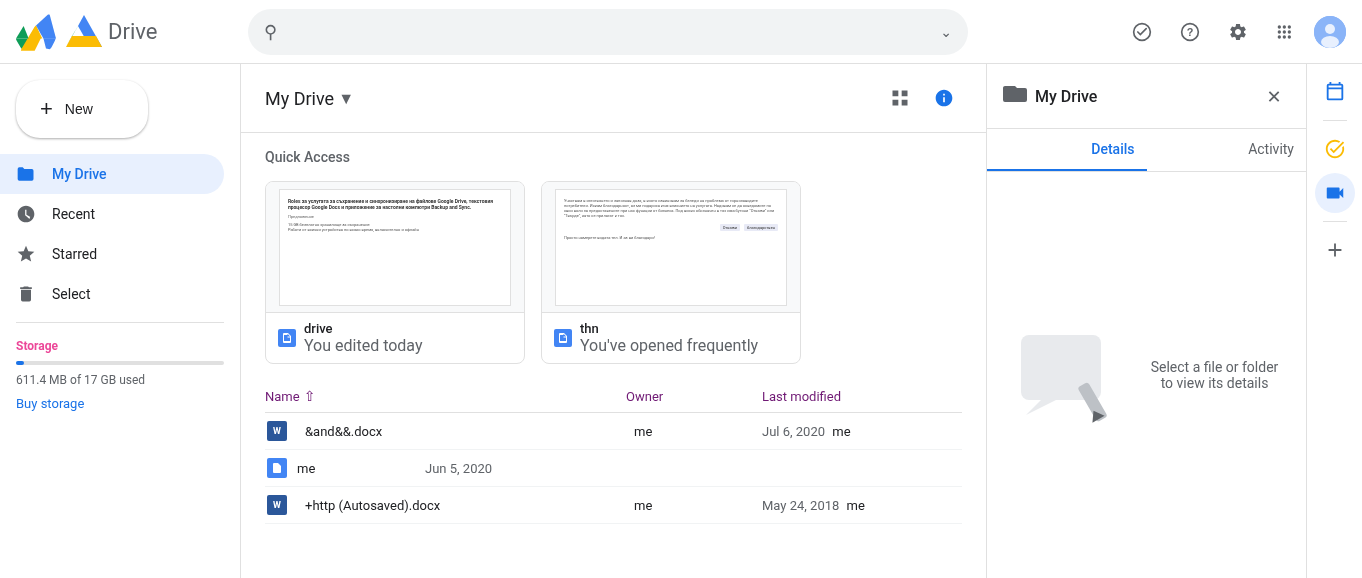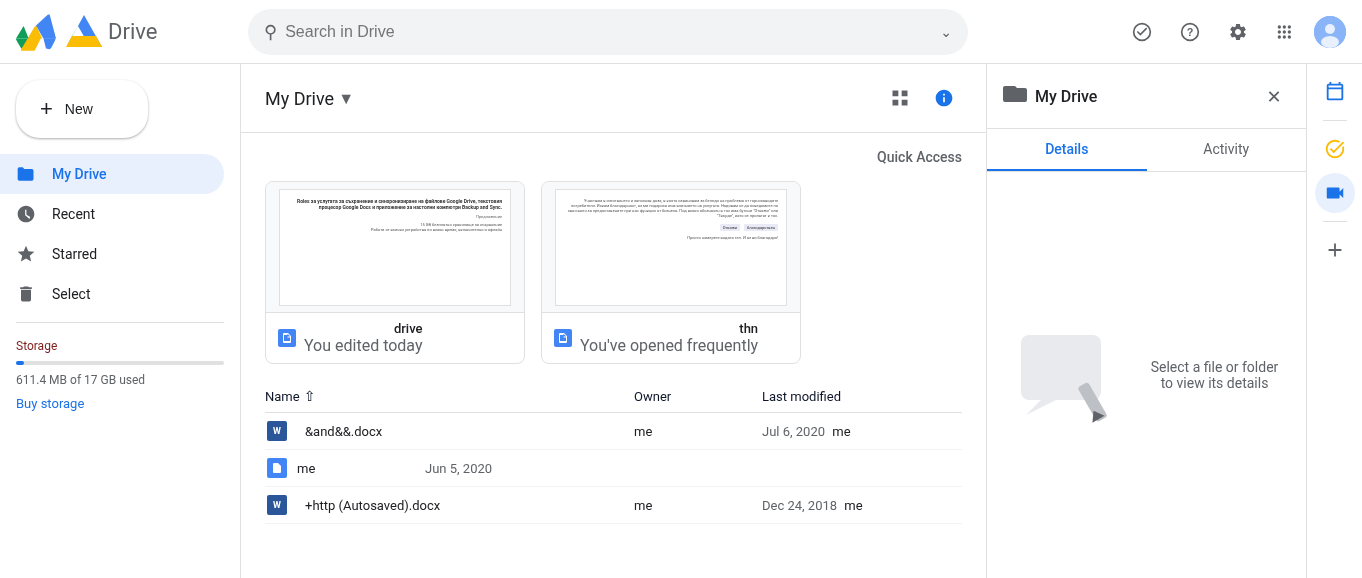--- a/index.html
+++ b/index.html
@@ -25,71 +25,71 @@
     .sidebar { width: 240px; flex-shrink: 0; padding: 8px 0; overflow-y: auto; }
     .new-btn { margin: 8px 16px 16px 16px; display: flex; align-items: center; gap: 12px; background: #fff; border: none; border-radius: 24px; padding: 16px 24px; font-size: 14px; color: #202124; cursor: pointer; box-shadow: 0 1px 3px rgba(0,0,0,0.2), 0 1px 2px rgba(0,0,0,0.14); width: 132px; font-weight: 500; }
     .new-plus { font-size: 22px; }
     .sidebar-item { display: flex; align-items: center; gap: 16px; padding: 0 16px; height: 40px; border-radius: 0 20px 20px 0; cursor: pointer; color: #202124; font-size: 14px; margin-right: 16px; position: relative; }
     .sidebar-item.active { background: #e8f0fe; font-weight: 500; }
     .sidebar-item .icon { font-size: 18px; color: #5f6368; display: flex; align-items: center; }
     .sidebar-item.active .icon { color: #1a73e8; }
     .sidebar-item.active .label { color: #1a73e8; }
     .sidebar-divider { height: 1px; background: #e0e0e0; margin: 8px 16px; }
     .storage-section { padding: 8px 16px; }
-    .storage-label { font-size: 12px; color: #7f1d1d; font-weight: 400; margin-bottom: 8px; }
+    .storage-label { font-size: 12px; color: #ec4899; font-weight: 700; margin-bottom: 8px; }
     .storage-bar-bg { height: 4px; background: #e0e0e0; border-radius: 2px; margin-bottom: 8px; }
     .storage-bar-fill { height: 4px; background: #1a73e8; border-radius: 2px; width: 4%; }
     .storage-text { font-size: 12px; color: #5f6368; margin-bottom: 8px; }
     .buy-storage-link { font-size: 13px; color: #1a73e8; cursor: pointer; text-decoration: none; }
 
     
     .content-area { flex: 1; overflow-y: auto; border-left: 1px solid #e0e0e0; }
     .content-header { display: flex; align-items: center; padding: 16px 24px; gap: 8px; border-bottom: 1px solid #e0e0e0; }
     .content-title { font-size: 18px; color: #202124; font-weight: 400; }
     .content-title-dropdown { display: flex; align-items: center; gap: 4px; cursor: pointer; }
     .content-title-arrow { color: #5f6368; font-size: 16px; }
     .content-header-actions { margin-left: auto; display: flex; align-items: center; gap: 8px; }
     .header-icon-btn { width: 36px; height: 36px; border-radius: 50%; display: flex; align-items: center; justify-content: center; cursor: pointer; border: none; background: transparent; color: #5f6368; font-size: 18px; }
     .header-icon-btn.active { color: #1a73e8; }
 
     
-    .quick-access-section { padding: 16px 24px; text-align: right; }
+    .quick-access-section { padding: 16px 24px; }
     .quick-access-title { font-size: 14px; color: #5f6368; margin-bottom: 16px; font-weight: 500; }
     .quick-access-cards { display: flex; gap: 16px; flex-wrap: nowrap; }
     .quick-card { width: 260px; min-width: 260px; border: 1px solid #e0e0e0; border-radius: 8px; overflow: hidden; cursor: pointer; }
     .quick-card-preview { height: 130px; background: #f8f9fa; display: flex; align-items: center; justify-content: center; overflow: hidden; position: relative; }
     .quick-card-preview-content { width: 90%; height: 90%; background: #fff; border: 1px solid #e0e0e0; padding: 8px; font-size: 4px; color: #666; overflow: hidden; }
     .quick-card-footer { display: flex; align-items: center; gap: 8px; padding: 8px 12px; border-top: 1px solid #e0e0e0; }
     .doc-icon-blue { width: 18px; height: 18px; background: #4285f4; border-radius: 2px; display: flex; align-items: center; justify-content: center; color: white; font-size: 9px; font-weight: bold; flex-shrink: 0; }
     .quick-card-name { font-size: 13px; color: #202124; font-weight: 500; }
     .quick-card-meta { font-size: 16px; color: #5f6368; }
 
     
     .file-list-section { padding: 0 24px; }
-    .file-list-header { display: flex; align-items: center; padding: 8px 0; border-bottom: 1px solid #e0e0e0; color: #0f172a; font-size: 13px; gap: 8px; }
+    .file-list-header { display: flex; align-items: center; padding: 8px 0; border-bottom: 1px solid #e0e0e0; color: #701a75; font-size: 13px; gap: 16px; }
     .file-col-name { flex: 1; display: flex; align-items: center; gap: 4px; cursor: pointer; }
     .file-col-owner { width: 120px; }
     .file-col-modified { width: 200px; }
     .sort-icon { font-size: 14px; }
     .file-row { display: flex; align-items: center; padding: 8px 0; border-bottom: 1px solid #f1f3f4; gap: 8px; cursor: pointer; }
     .file-row-icon { width: 24px; display: flex; align-items: center; justify-content: center; }
     .word-icon { width: 20px; height: 20px; background: #2b579a; border-radius: 2px; display: flex; align-items: center; justify-content: center; color: white; font-size: 9px; font-weight: bold; }
     .gdoc-icon { width: 20px; height: 20px; background: #4285f4; border-radius: 2px; display: flex; align-items: center; justify-content: center; color: white; font-size: 9px; font-weight: bold; }
     .file-name { flex: 1; font-size: 13px; color: #202124; padding-left: 8px; }
     .file-owner { width: 120px; font-size: 13px; color: #202124; }
     .file-modified { width: 200px; font-size: 13px; color: #5f6368; }
 
     
     .detail-panel { width: 320px; flex-shrink: 0; border-left: 1px solid #e0e0e0; display: flex; flex-direction: column; }
     .detail-panel-header { display: flex; align-items: center; padding: 16px; gap: 8px; border-bottom: 1px solid #e0e0e0; }
     .detail-folder-icon { font-size: 22px; color: #5f6368; }
     .detail-title { font-size: 16px; color: #202124; font-weight: 500; flex: 1; }
     .detail-close { cursor: pointer; color: #5f6368; font-size: 18px; width: 32px; height: 32px; border-radius: 50%; display: flex; align-items: center; justify-content: center; }
     .detail-tabs { display: flex; border-bottom: 1px solid #e0e0e0; }
-    .detail-tab { flex: 1; text-align: center; padding: 12px; font-size: 14px; cursor: pointer; color: #5f6368; }
+    .detail-tab { flex: 1; text-align: right; padding: 12px; font-size: 14px; cursor: pointer; color: #5f6368; }
     .detail-tab.active { color: #1a73e8; border-bottom: 2px solid #1a73e8; font-weight: 500; }
     .detail-content { flex: 1; display: flex; flex-direction: row; align-items: center; justify-content: center; padding: 24px; gap: 16px; }
     .detail-illustration { display: flex; justify-content: center; align-items: center; }
     .detail-message { font-size: 14px; color: #5f6368; text-align: center; }
 
     
     .right-rail { width: 56px; flex-shrink: 0; border-left: 1px solid #e0e0e0; display: flex; flex-direction: column; align-items: center; padding: 8px 0; gap: 4px; }
     .rail-divider { width: 24px; height: 1px; background: #e0e0e0; margin: 4px 0; }
 
     
@@ -128,21 +128,20 @@
         <polygon points="2,32 14,11 8,21" fill="#0F9D58"></polygon>
         <polygon points="20,0 38,32 26,32 14,11" fill="#4285F4"></polygon>
         <polygon points="2,32 38,32 32,21 8,21" fill="#FBBC04"></polygon>
       </svg>
       <span class="logo-text">Drive</span>
     </div>
   </div>
 
   <div class="search-bar">
     <span class="search-icon-wrap">⚲</span>
-    <input type="text" placeholder="Search in Drive" style="">
     <span class="search-chevron">⌄</span>
   </div>
 
   <div class="topbar-right">
     <button class="topbar-icon-btn" title="Help with Drive">
       <svg width="20" height="20" viewBox="0 0 24 24" fill="none">
         <circle cx="12" cy="12" r="10" stroke="#5f6368" stroke-width="2"></circle>
         <path d="M7 12l3 3 7-7" stroke="#5f6368" stroke-width="2" stroke-linecap="round"></path>
       </svg>
     </button>
@@ -345,21 +344,21 @@
           </div>
         </div>
 
         <div class="file-row">
           <div class="file-row-icon">
             <div class="word-icon">W</div>
           </div>
           <div class="file-name">+http (Autosaved).docx</div>
           <div class="file-owner">me</div>
           <div class="file-modified">
-            <span>Dec 24, 2018</span>
+            <span>May 24, 2018</span>
             <span style="color:#202124;margin-left:4px;">me</span>
           </div>
         </div>
       </div>
     </div>
 
     <div class="detail-panel">
       <div class="detail-panel-header">
         <div class="detail-folder-icon">
           <svg width="24" height="24" viewBox="0 0 24 24" fill="#5f6368">

